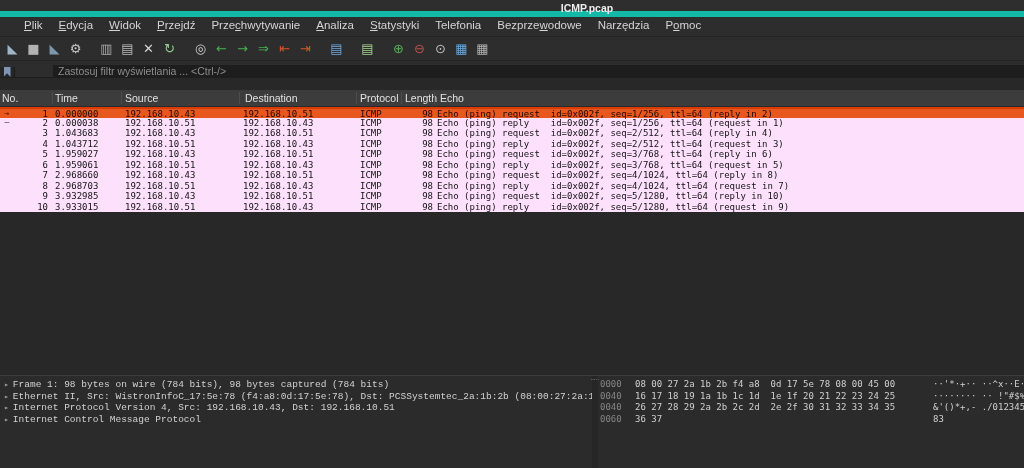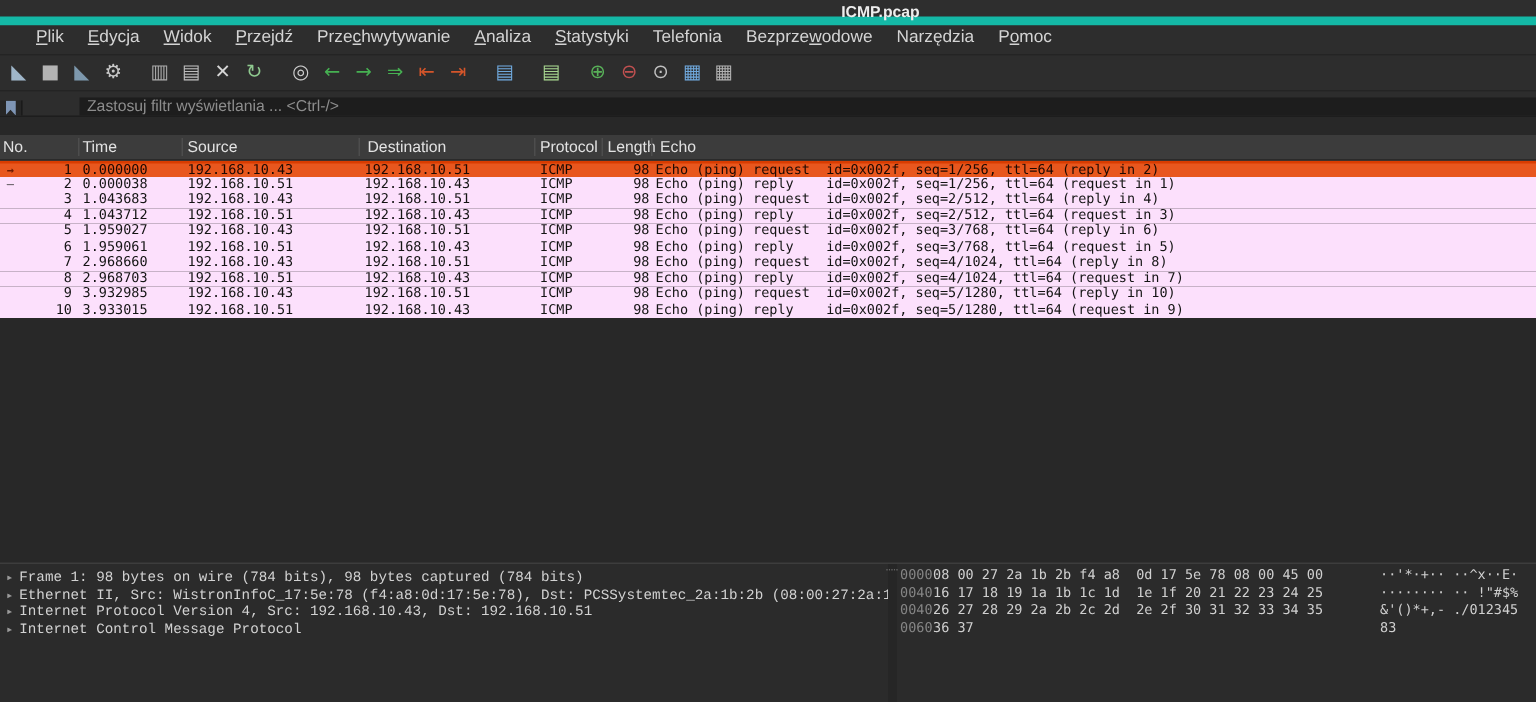--- a/index.html
+++ b/index.html
@@ -60,21 +60,21 @@
   .details { width:592px; padding:3px 0 0 3px; overflow:hidden; }
   .dline { height:11.5px; line-height:11.5px; white-space:pre; overflow:hidden;
     font-family:Liberation Mono, monospace; font-size:9.5px; color:#d2d2d2; }
   .darrow { color:#9a9a9a; font-size:8px; padding:0 4px 0 1px; }
   .splitter { width:6px; background:#262626; position:relative; }
   .splitter::before { content:"·····"; position:absolute; top:-1px; left:-2px;
     color:#6a6a6a; font-size:8px; letter-spacing:-1px; }
   .hexpane { flex:1; padding:3px 0 0 2px; overflow:hidden; }
   .hline { height:11.5px; line-height:11.5px; white-space:pre;
     font-family:"DejaVu Sans Mono", monospace; font-size:9px; color:#d0d0d0; }
-  .h-off { display:inline-block; width:22px; color:#858585; }
+  .h-off { display:inline-block; width:22px; color:#858585; margin-right:13px; }
   .h-bytes { display:inline-block; width:266px; }
   .h-ascii { display:inline-block; margin-left:32px; }
 </style>
 </head>
 <body>
 
 <div class="titlebar">
   <span>ICMP.pcap</span>
 </div>
 

